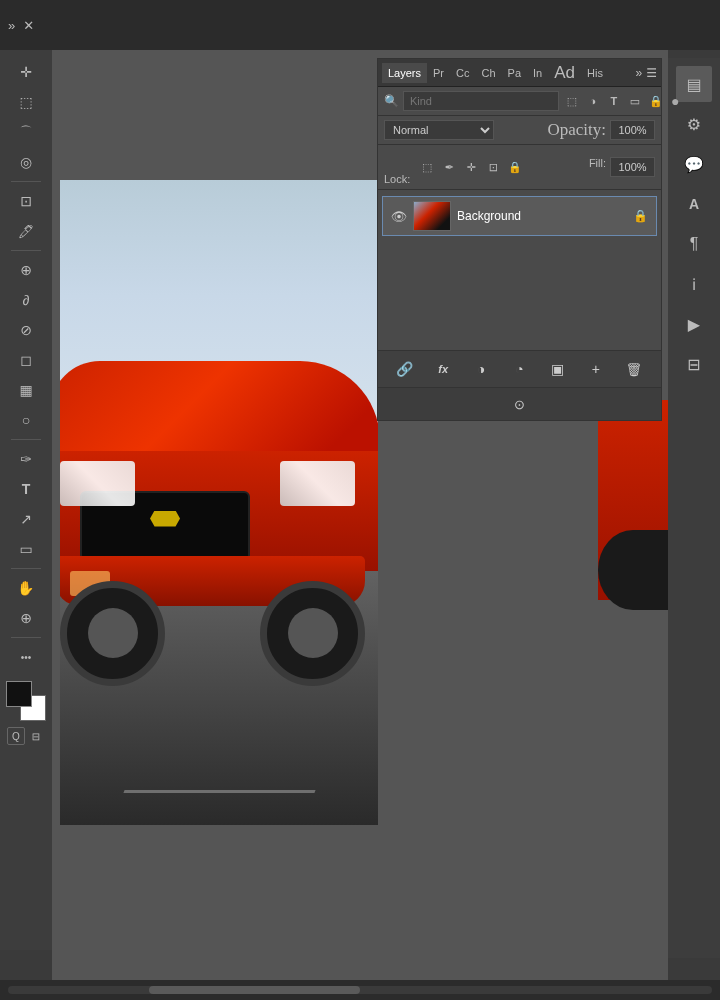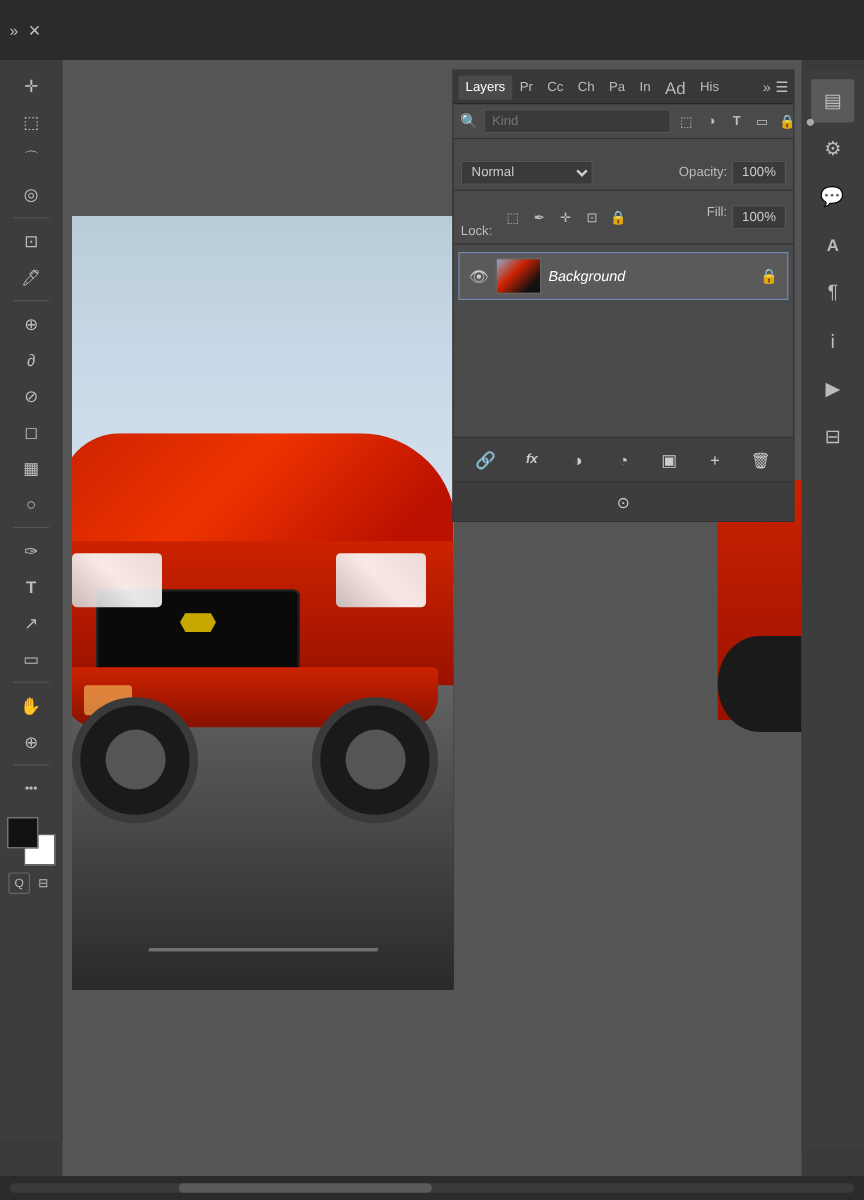--- a/index.html
+++ b/index.html
@@ -156,21 +156,20 @@
       font-size: 11px;
       cursor: pointer;
     }
 
     .blend-row {
       display: flex;
       align-items: center;
       padding: 4px 6px;
       gap: 16px;
       border-bottom: 1px solid #333;
-      margin-top: 14px;
     }
 
     .blend-mode {
       background: #3a3a3a;
       border: 1px solid #555;
       color: #ccc;
       padding: 2px 4px;
       font-size: 11px;
       height: 20px;
       width: 110px;
@@ -178,22 +177,23 @@
     }
 
     .opacity-row {
       display: flex;
       align-items: center;
       gap: 4px;
       margin-left: auto;
     }
 
     .opacity-label {
-      font-size: 11px;
-      color: #bbb;
+      font-size: 17px;
+      color: #bbb;
+      font-family: Liberation Serif, serif;
     }
 
     .opacity-val {
       background: #3a3a3a;
       border: 1px solid #555;
       color: #ccc;
       font-size: 11px;
       width: 45px;
       height: 20px;
       text-align: center;
@@ -291,21 +291,20 @@
     .layer-thumb-car {
       width: 100%;
       height: 100%;
       background: linear-gradient(135deg, #8aaccc 0%, #cc2200 40%, #111 80%);
     }
 
     .layer-name {
       flex: 1;
       font-size: 12px;
       color: #fff;
-      font-style: italic;
     }
 
     .layer-lock {
       width: 14px;
       height: 14px;
       display: flex;
       align-items: center;
       justify-content: center;
       color: #bbb;
       font-size: 12px;
@@ -481,21 +480,21 @@
 
 <div class="layers-panel">
 
   <div class="panel-tabs">
     <div class="panel-tab active">Layers</div>
     <div class="panel-tab">Pr</div>
     <div class="panel-tab">Cc</div>
     <div class="panel-tab">Ch</div>
     <div class="panel-tab">Pa</div>
     <div class="panel-tab">In</div>
-    <div class="panel-tab" style="font-size:14px;">Ad</div>
+    <div class="panel-tab" style="font-size:17px;">Ad</div>
     <div class="panel-tab">His</div>
     <div class="panel-tab-more">
       <span style="color:#bbb;font-size:12px;">»</span>
       <span style="color:#bbb;font-size:12px;">☰</span>
     </div>
   </div>
 
   <div class="panel-search">
     <span style="color:#aaa;font-size:12px;">🔍</span>
     <input class="search-box" type="text" value="" placeholder="Kind" style="">

